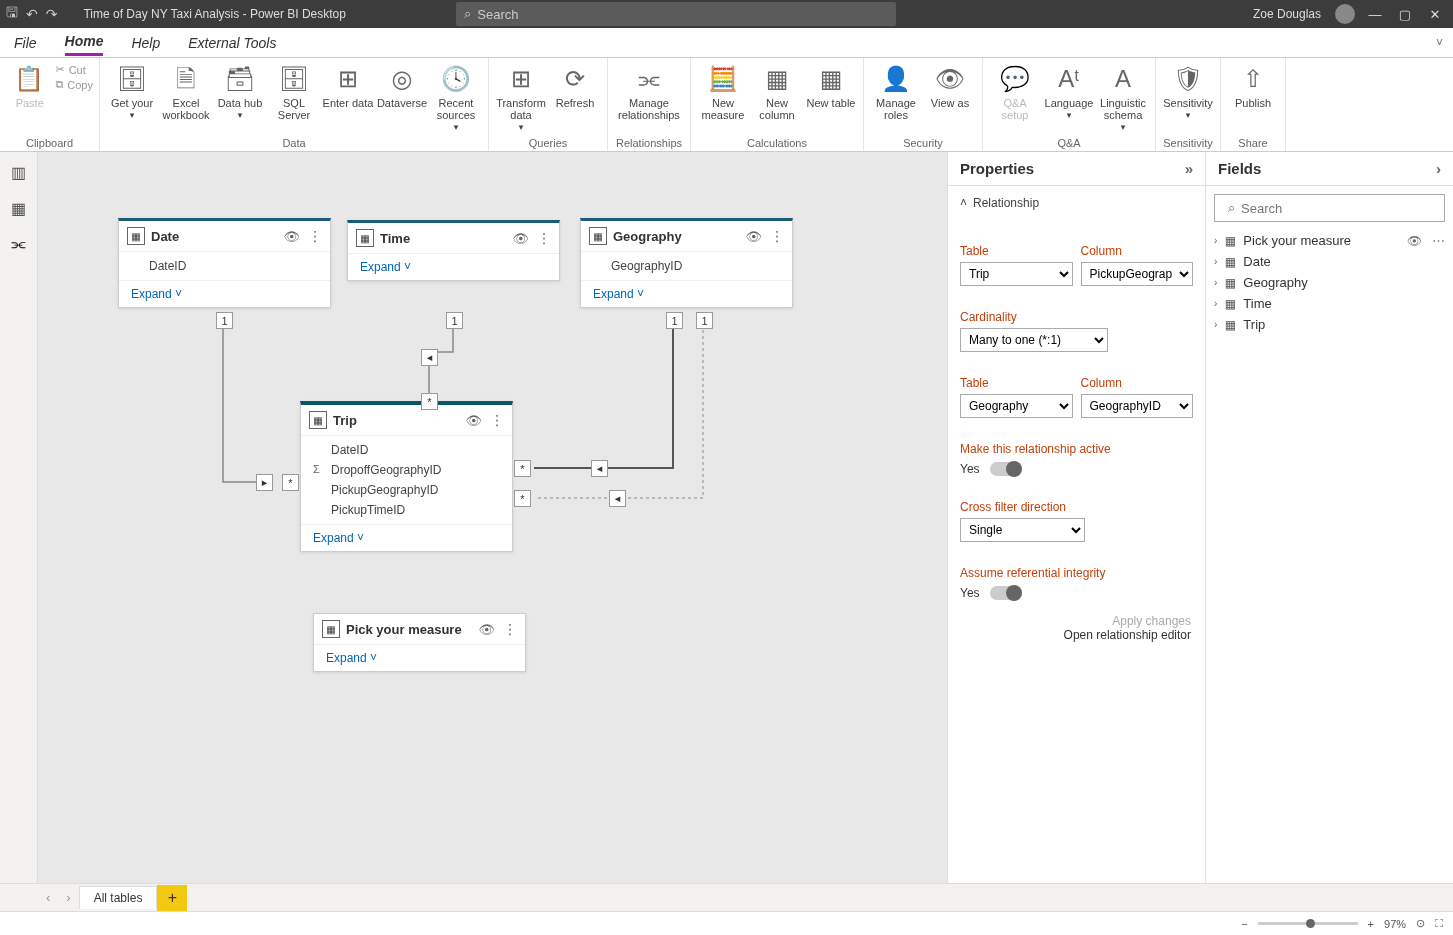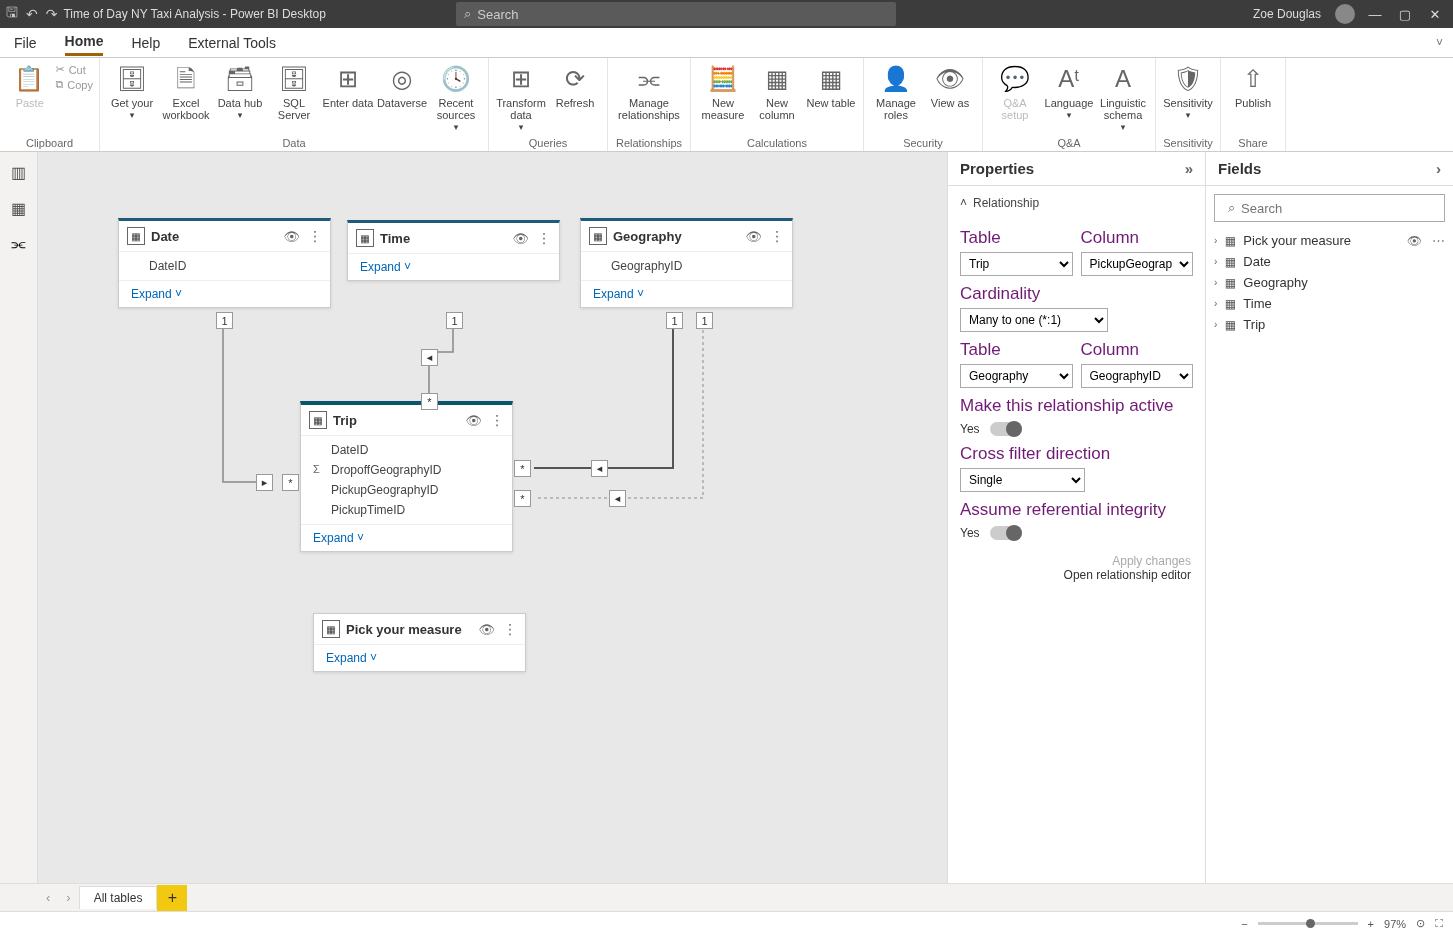--- a/index.html
+++ b/index.html
@@ -2,31 +2,31 @@
 <html><head>
 <meta charset="utf-8">
 <style>
 * { margin:0; padding:0; box-sizing:border-box; font-family:"Segoe UI",Arial,sans-serif; }
 body { width:1453px; height:935px; background:#fff; overflow:hidden; font-size:13px; color:#333; }
 
 
 .titlebar { height:28px; background:#3c3c3c; color:#fff; display:flex; align-items:center; }
 .titlebar .left-icons { display:flex; align-items:center; padding:0 6px; gap:8px; }
 .titlebar .left-icons span { color:#ccc; font-size:14px; cursor:pointer; }
-.titlebar .title { font-size:12px; color:#ddd; }
+.titlebar .title { margin-left:20px; font-size:12px; color:#ddd; }
 .titlebar .search-box { position:absolute; left:456px; top:2px; width:440px; height:24px; background:#5a5a5a; border-radius:2px; display:flex; align-items:center; padding:0 8px; color:#ccc; font-size:13px; }
 .titlebar .right { margin-left:auto; display:flex; align-items:center; gap:10px; padding-right:8px; }
 .titlebar .right .user { font-size:12px; color:#ddd; margin-right:4px; }
 .titlebar .right .avatar { width:20px; height:20px; border-radius:50%; background:#888; }
 .titlebar .right .win-btn { width:20px; text-align:center; color:#ddd; font-size:13px; cursor:pointer; }
 
 
 .ribbon-tabs { height:30px; display:flex; align-items:center; padding-left:14px; gap:28px; border-bottom:1px solid #ccc; }
-.ribbon-tabs .tab { font-size:14px; color:#333; padding:4px 0; cursor:pointer; }
-.ribbon-tabs .tab.active { border-bottom:3px solid #a16207; font-weight:600; }
+.ribbon-tabs .tab { font-size:14px; color:#333; padding:4px 0; cursor:pointer;font-style:italic; }
+.ribbon-tabs .tab.active { border-bottom:3px solid #a21caf; font-weight:600; }
 
 
 .ribbon { height:94px; display:flex; border-bottom:1px solid #ccc; }
 .group { border-right:1px solid #e5e5e5; padding:3px 6px 0; display:flex; flex-direction:column; }
 .group .items { flex:1; display:flex; align-items:flex-start; gap:2px; }
 .group .label { text-align:center; font-size:11px; color:#666; padding-bottom:2px; }
 .big-btn { width:52px; display:flex; flex-direction:column; align-items:center; text-align:center; font-size:11px; line-height:12px; color:#444; padding-top:2px; cursor:pointer; }
 .big-btn.disabled { color:#bbb; }
 .big-btn .icon { width:32px; height:32px; display:flex; align-items:center; justify-content:center; font-size:24px; color:#666; margin-bottom:2px; }
 .big-btn.disabled .icon { color:#ccc; }
@@ -55,21 +55,21 @@
 .table-card.selected { border-top:4px solid #0b556a; }
 
 
 .rel-marker { position:absolute; width:17px; height:17px; background:#fff; border:1px solid #999; font-size:11px; display:flex; align-items:center; justify-content:center; color:#333; }
 
 
 .panel-header { height:34px; display:flex; align-items:center; padding:0 12px; font-size:15px; font-weight:600; border-bottom:1px solid #ddd; }
 .panel-header .collapse { margin-left:auto; color:#666; cursor:pointer; }
 .props-body { padding:10px 12px; font-size:12px; color:#333; }
 .props-body .section-header { display:flex; align-items:center; gap:6px; margin-bottom:10px; color:#444; }
-.props-body label { font-size:17px; color:#701a75; display:block; margin-bottom:4px; margin-top:8px; }
+.props-body label { font-size:12px; color:#c2410c; display:block; margin-bottom:4px; margin-top:24px; }
 .props-body .row2 { display:flex; gap:8px; }
 .props-body .row2 > div { flex:1; }
 .props-body select { width:100%; height:24px; border:1px solid #aaa; background:#fff; font-size:12px; padding:0 4px; }
 .props-body .toggle-row { display:flex; align-items:center; gap:10px; margin-top:6px; }
 .toggle { width:32px; height:14px; background:#ccc; border-radius:7px; position:relative; }
 .toggle::after { content:""; position:absolute; right:0; top:-1px; width:16px; height:16px; background:#666; border-radius:50%; }
 .props-links { text-align:right; font-size:12px; padding:4px 14px; }
 .props-links .disabled { color:#aaa; }
 .props-links .link { color:#333; cursor:pointer; margin-top:0; }
 

